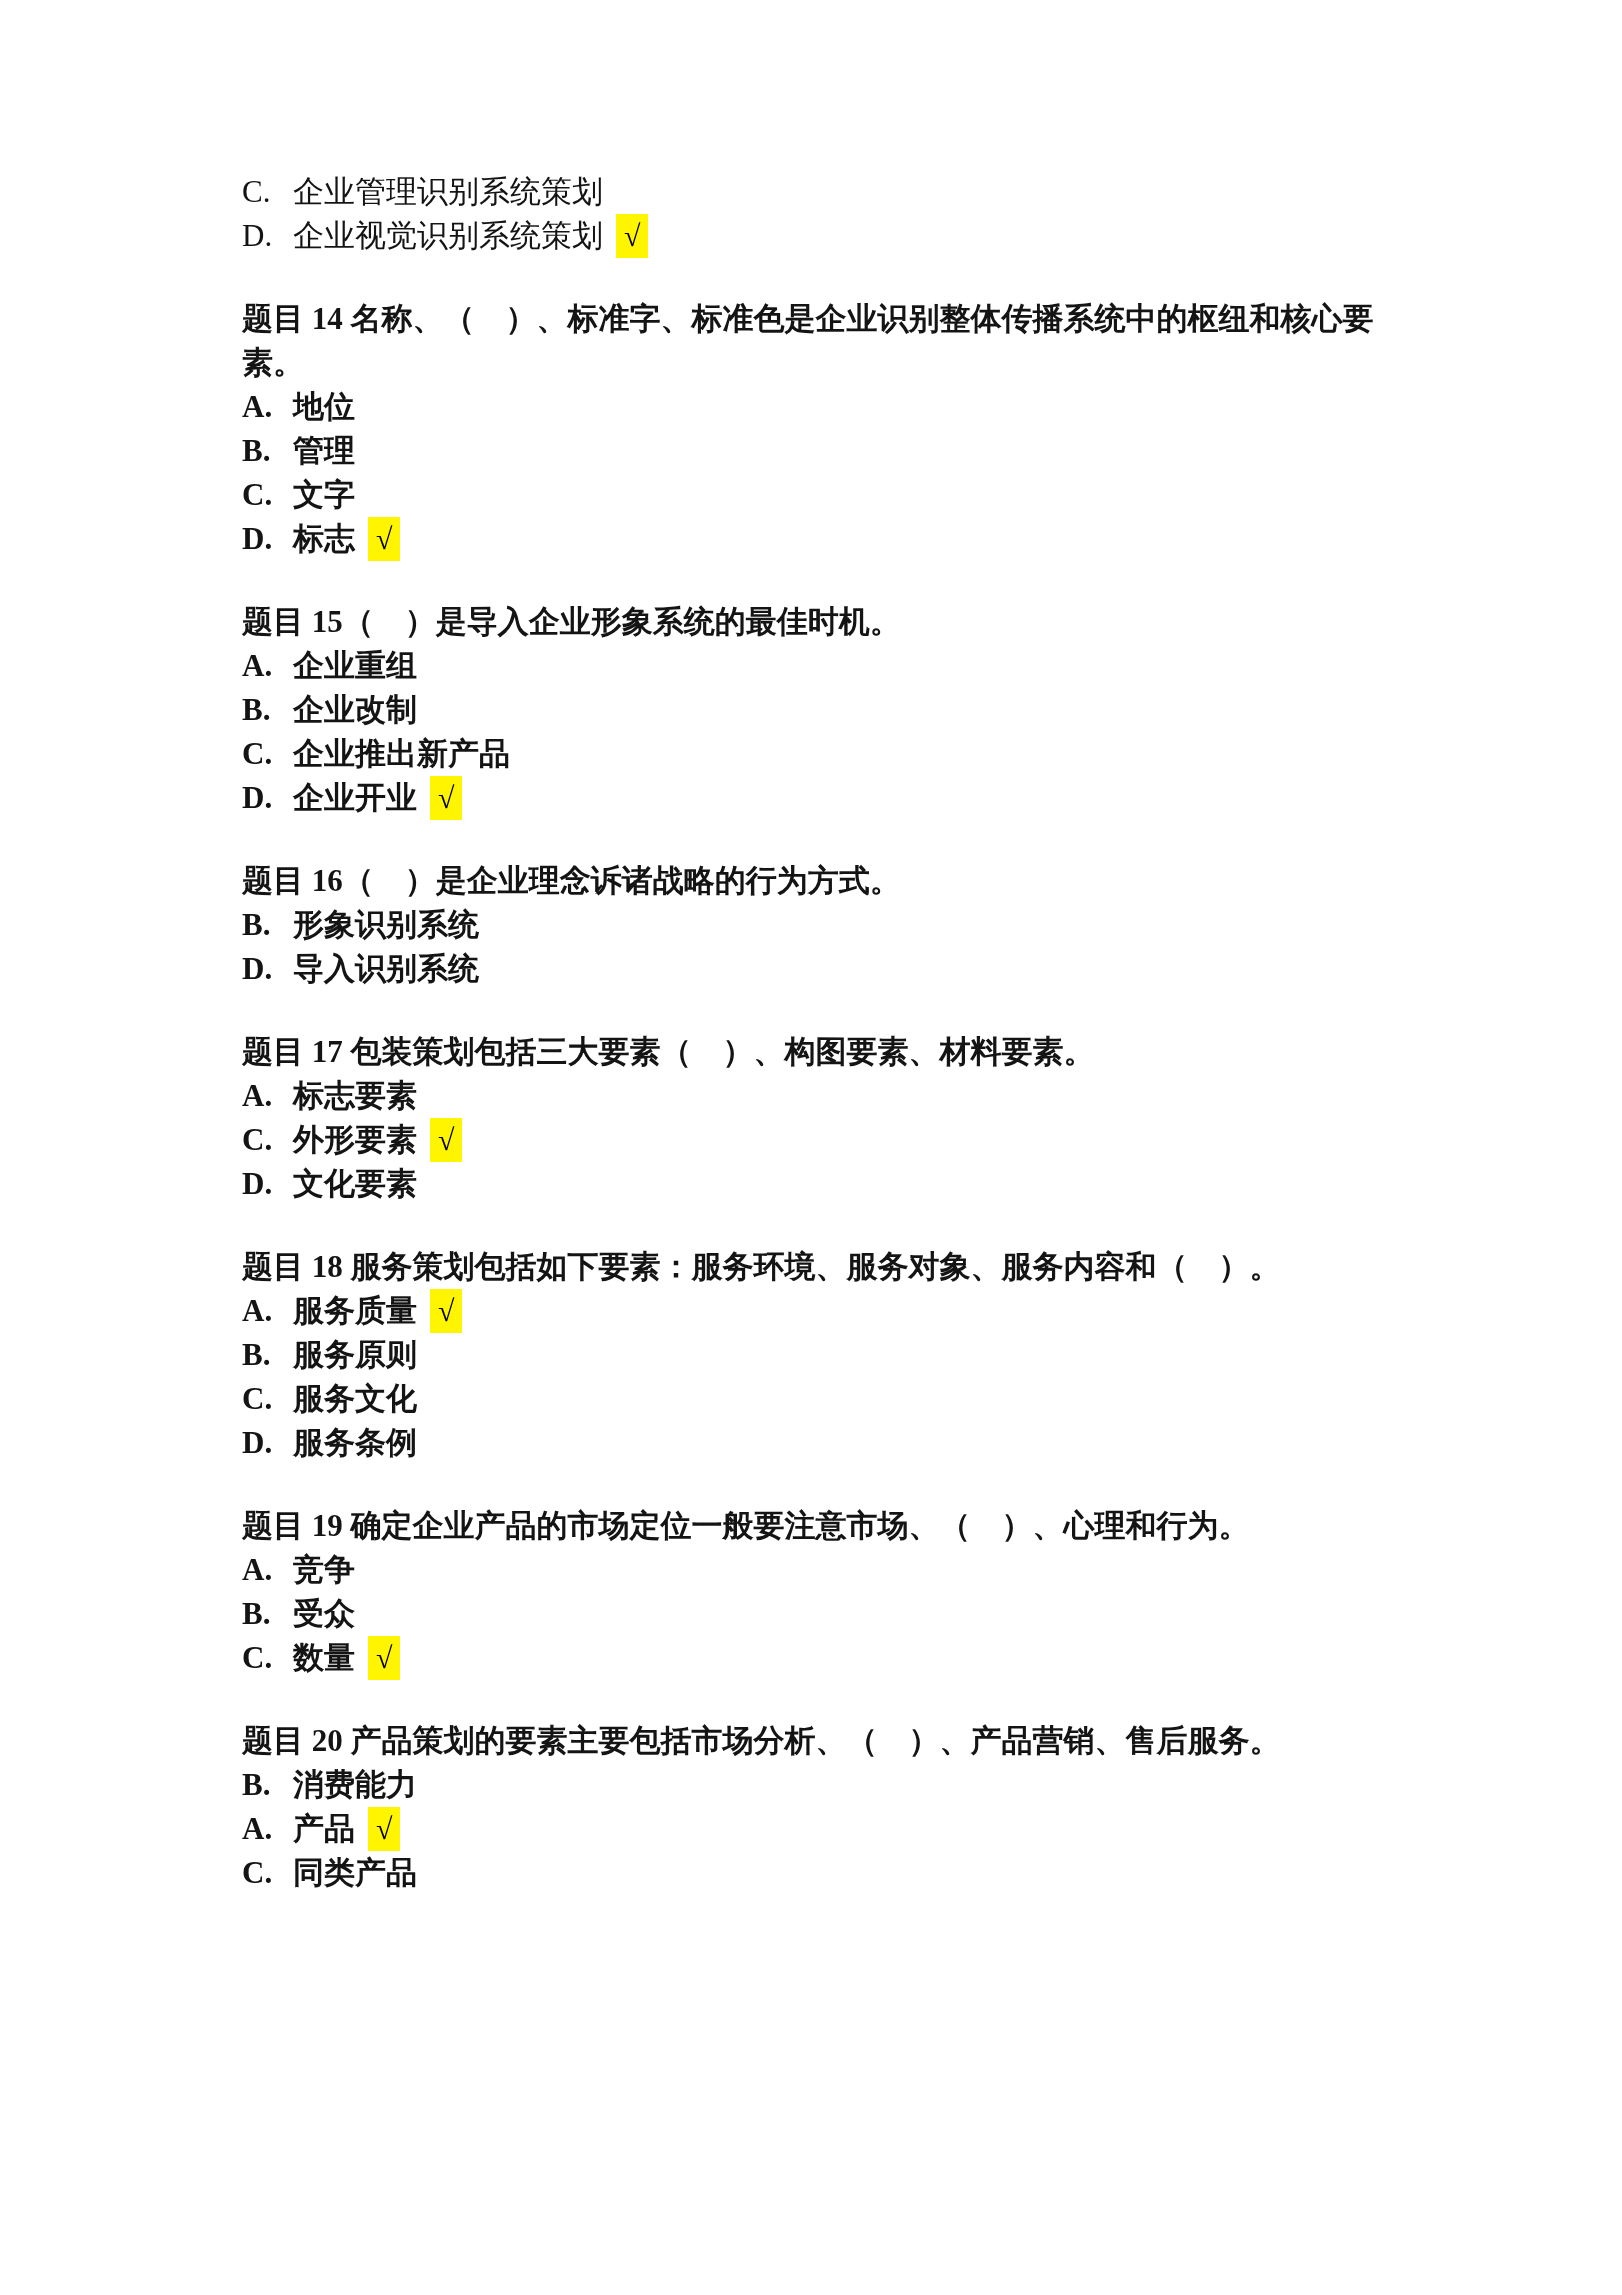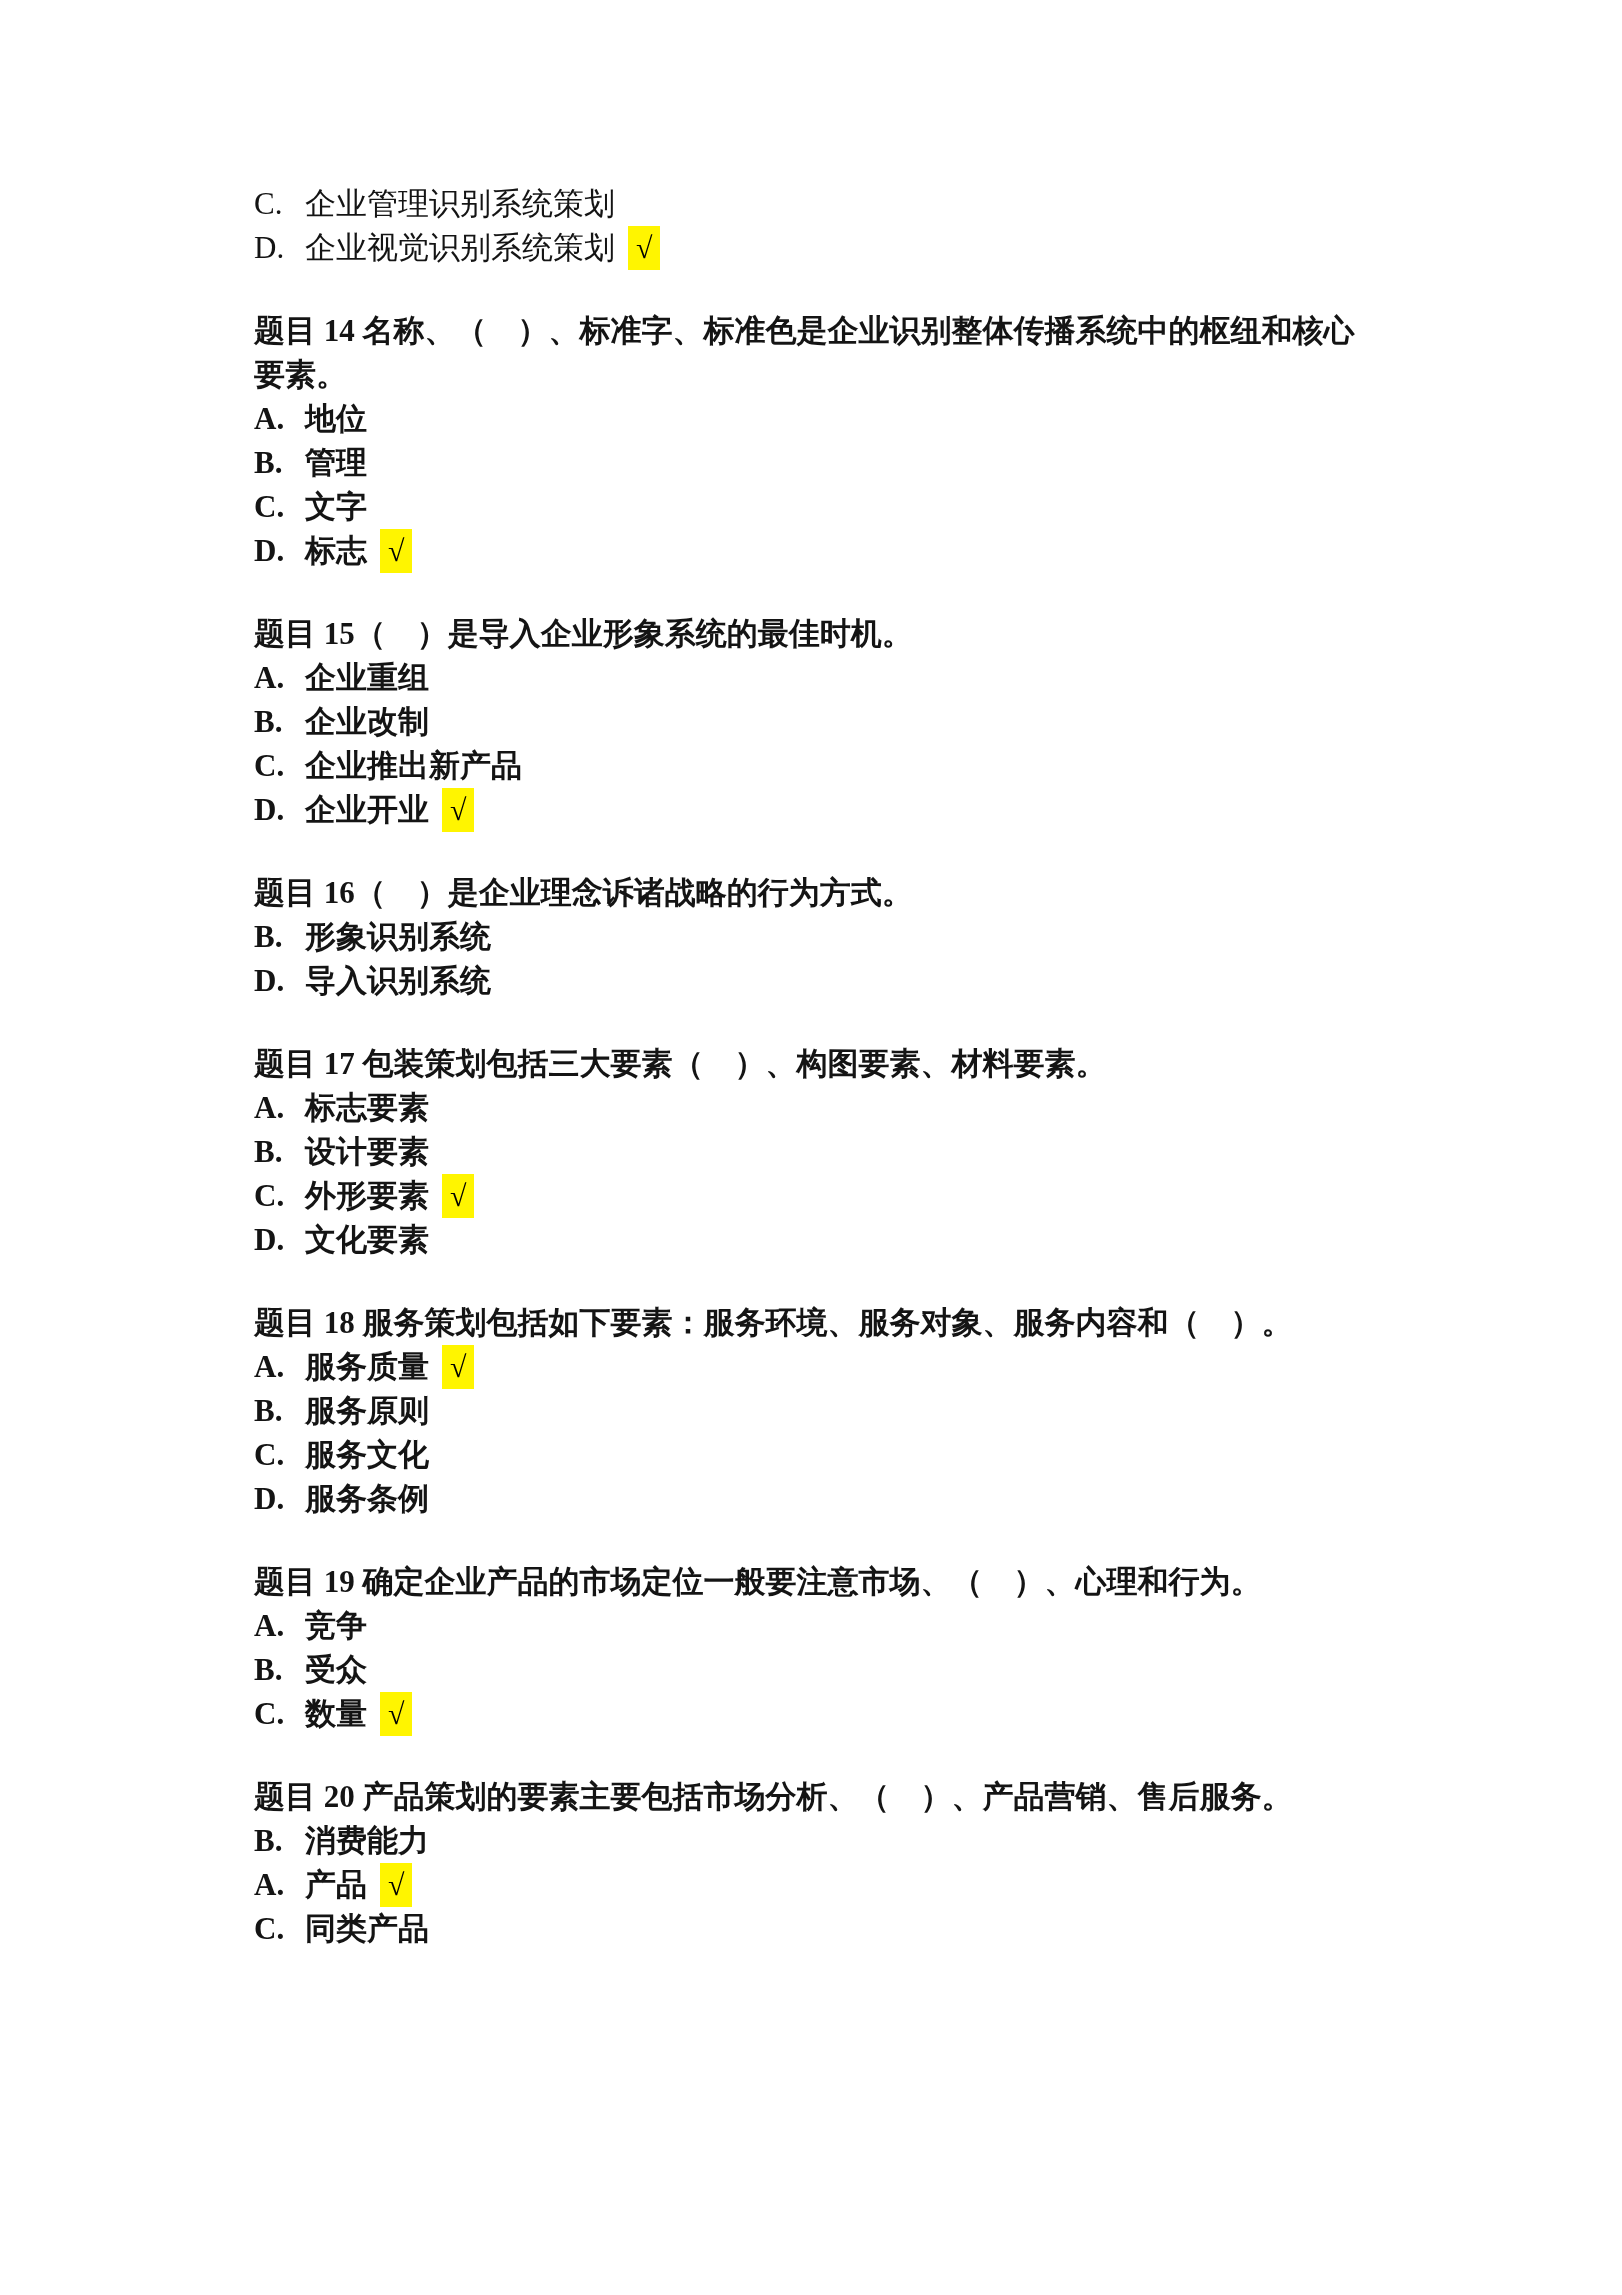--- a/index.html
+++ b/index.html
@@ -15,21 +15,21 @@
     color: #141414;
   }
   .page {
     box-sizing: border-box;
     width: 1623px;
     height: 2295px;
     padding: 166px 222px 0 238px;
     font-size: 31px;
     line-height: 44px;
   }
-  .qblock { margin: 16px; }
+  .qblock { margin: 4px; }
   .qblock.spaced { margin-top: 39px; font-weight: bold; }
   .q-title { white-space: normal; }
   .opt-line { white-space: nowrap; }
   .opt-letter {
     display: inline-block;
     min-width: 51px;
   }
   .check {
     display: inline-block;
     background: #fff500;
@@ -94,23 +94,20 @@
       <span class="opt-letter">D.</span><span>导入识别系统</span>
     </div>
   </div>
 
   <div class="qblock spaced">
     <div class="q-title">题目 17 包装策划包括三大要素（　）、构图要素、材料要素。</div>
     <div class="opt-line">
       <span class="opt-letter">A.</span><span>标志要素</span>
     </div>
     <div class="opt-line">
-      <span class="opt-letter">B.</span><span>设计要素</span>
-    </div>
-    <div class="opt-line">
       <span class="opt-letter">C.</span><span>外形要素</span><span class="check">√</span>
     </div>
     <div class="opt-line">
       <span class="opt-letter">D.</span><span>文化要素</span>
     </div>
   </div>
 
   <div class="qblock spaced">
     <div class="q-title">题目 18 服务策划包括如下要素：服务环境、服务对象、服务内容和（　）。</div>
     <div class="opt-line">

